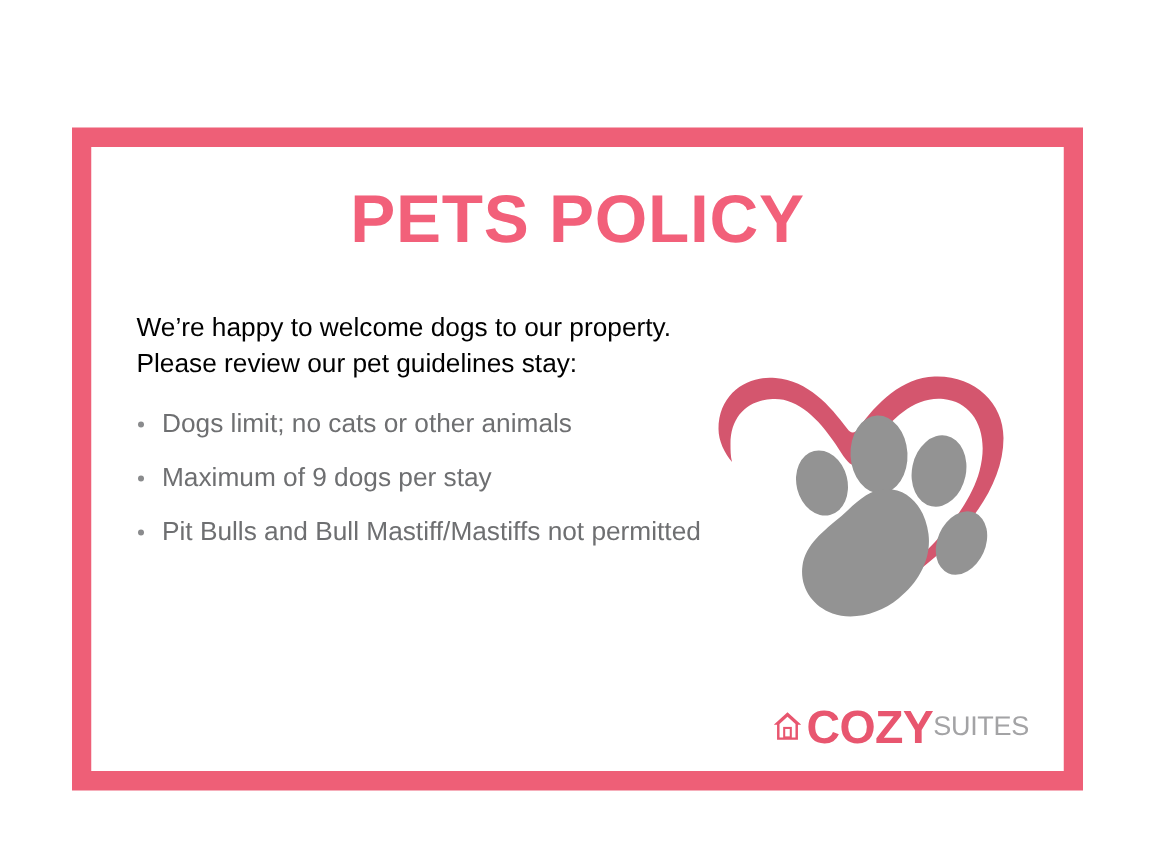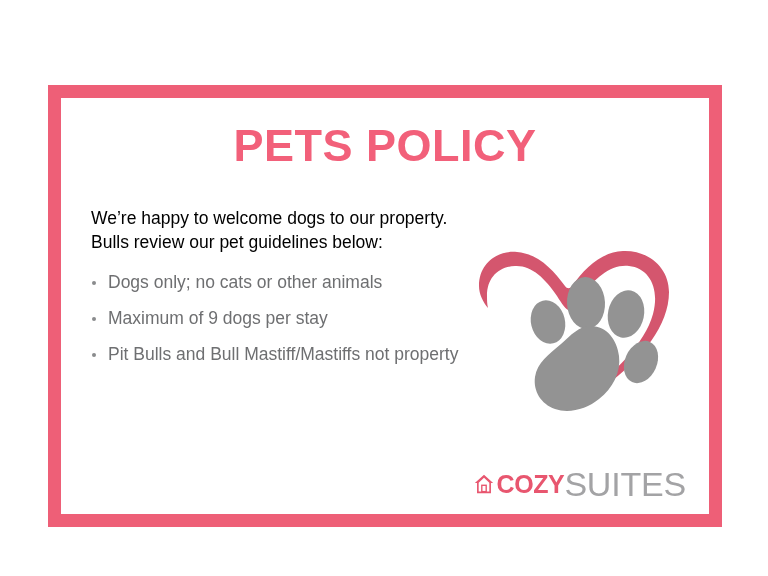--- a/index.html
+++ b/index.html
@@ -119,62 +119,62 @@
     height: 26px;
   }
   .logo-house {
     width: 22px;
     height: 22px;
     margin-right: 2px;
     display: block;
   }
   .logo-cozy {
     font-family: "Liberation Sans", sans-serif;
-    font-size: 25px;
+    font-size: 31px;
     font-weight: bold;
     color: #e8566f;
     letter-spacing: -0.4px;
     line-height: 1;
   }
   .logo-suites {
     font-family: "Liberation Sans", sans-serif;
-    font-size: 34px;
+    font-size: 18px;
     font-weight: normal;
     color: #a3a3a5;
     letter-spacing: -0.2px;
     line-height: 1;
   }
 </style>
 </head>
 <body>
 
 <div class="canvas">
 
   <div class="policy-card">
     <div class="card-inner">
 
       <div class="policy-title">PETS POLICY</div>
 
       <div class="intro">
         <span class="intro-line">We’re happy to welcome dogs to our property.</span>
-        <span class="intro-line">Bulls review our pet guidelines below:</span>
+        <span class="intro-line">Please review our pet guidelines stay:</span>
       </div>
 
       <ul class="bullet-list">
         <li class="bullet-item">
           <span class="dot"></span>
-          <span>Dogs only; no cats or other animals</span>
+          <span>Dogs limit; no cats or other animals</span>
         </li>
         <li class="bullet-item">
           <span class="dot"></span>
           <span>Maximum of 9 dogs per stay</span>
         </li>
         <li class="bullet-item">
           <span class="dot"></span>
-          <span>Pit Bulls and Bull Mastiff/Mastiffs not property</span>
+          <span>Pit Bulls and Bull Mastiff/Mastiffs not permitted</span>
         </li>
       </ul>
 
       <div class="pet-graphic">
         <svg viewBox="0 0 224 170" xmlns="http://www.w3.org/2000/svg">
 
           <g>
             <path d="M6 38
                      C6 14, 26 2, 44 4
                      C66 6, 80 22, 92 38

